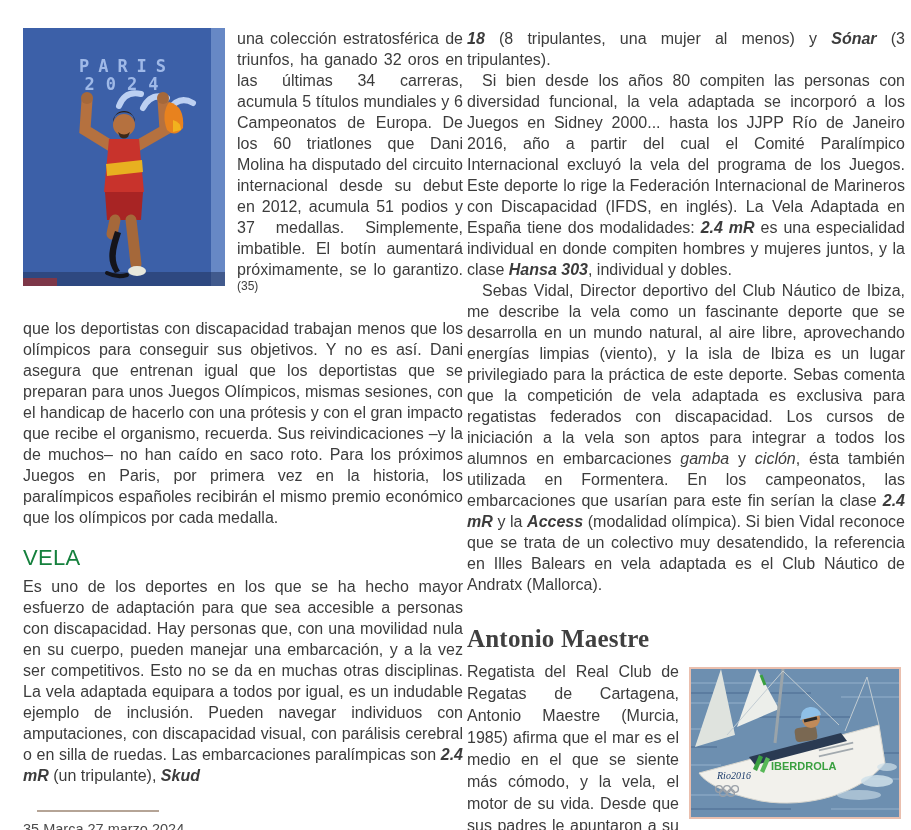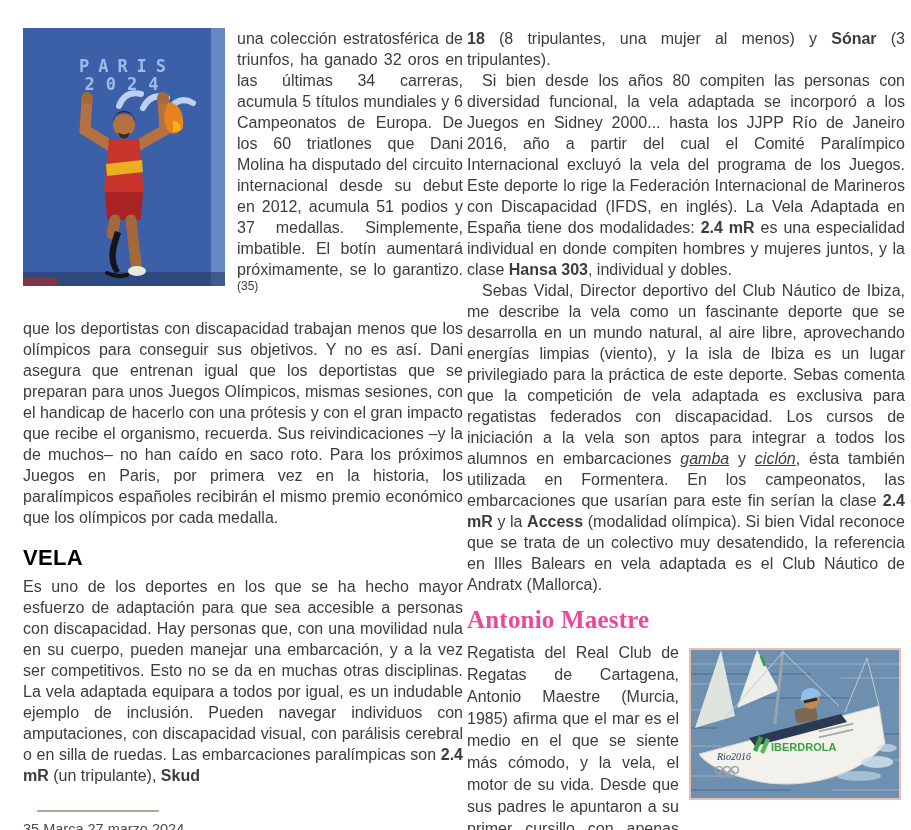--- a/index.html
+++ b/index.html
@@ -7,32 +7,32 @@
           font-family:"Liberation Sans",sans-serif;color:#3c3c3c;}
   .col-left{position:absolute;left:23px;top:28px;width:440px;}
   .col-right{position:absolute;left:467px;top:28px;width:438px;}
   p{margin:0;}
   .body-txt{font-size:16px;line-height:21px;text-align:justify;}
   .photo-row{display:flex;gap:12px;}
   .dani-photo{width:202px;height:258px;flex:0 0 auto;display:block;}
   .narrow{width:226px;}
   .para-rest{margin-top:17px;}
   .b{font-weight:normal;}
-  .i{font-style:italic;text-decoration:underline;}
-  .bi{font-weight:bold;}
+  .i{font-style:italic;}
+  .bi{font-weight:bold;font-style:italic;}
   sup.fnote{font-size:12px;vertical-align:super;line-height:0;}
-  .vela-title{margin-top:17px;font-size:22px;font-weight:bold;color:#000000;letter-spacing:.3px;}
+  .vela-title{margin-top:17px;font-size:22px;font-weight:normal;color:#15803d;letter-spacing:.3px;}
   .vela-body{margin-top:5px;}
   .footer{margin-top:24px;}
   .footer-rule{width:122px;height:2px;background:#b5a496;margin-left:14px;}
   .footer-text{margin-top:9px;font-size:14.5px;color:#4a4a4a;}
   .rp{margin:0;}
   .ind{text-indent:15px;}
-  .antonio-title{margin-top:11px;font-family:"Liberation Serif",serif;font-size:25px;
-                 font-weight:bold;color:#ec4899;letter-spacing:.2px;}
+  .antonio-title{margin-top:30px;font-family:"Liberation Serif",serif;font-size:25px;
+                 font-weight:bold;color:#404040;letter-spacing:.2px;}
   .antonio-row{display:flex;gap:10px;margin-top:8px;}
   .antonio-text{width:212px;font-size:16px;line-height:22px;text-align:justify;}
   .boat-frame{flex:0 0 auto;margin-top:6px;border:2px solid #eabfae;width:212px;height:152px;
               box-sizing:border-box;overflow:hidden;}
   .boat-frame svg{display:block;}
 </style>
 </head>
 <body>
 
 <div class="canvas">

